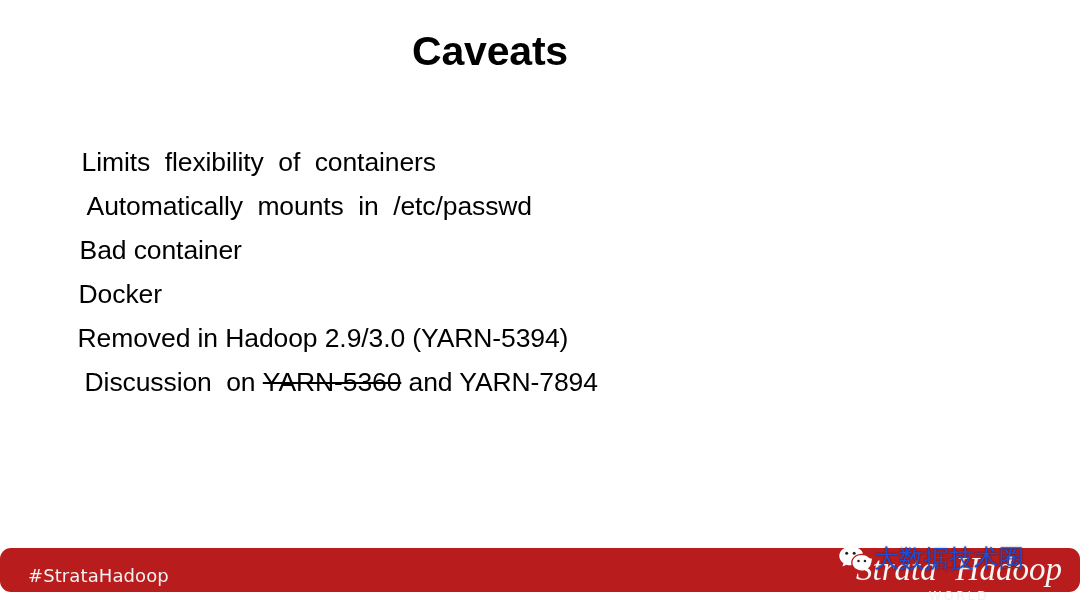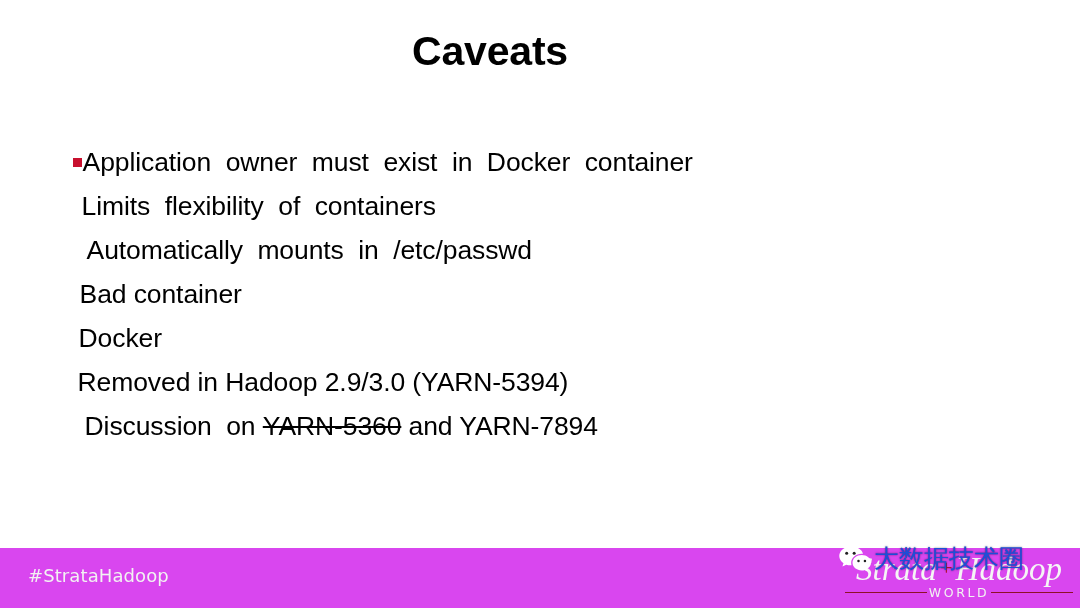--- a/index.html
+++ b/index.html
@@ -76,22 +76,23 @@
   .ind-4 { padding-left: 11px; }
   .ind-5 { padding-left: 10px; }
   .ind-6 { padding-left: 17px; }
 
   
   #footer {
     position: absolute;
     left: 0;
     top: 548px;
     width: 1080px;
-    height: 60px;
-    background: #d946ef;
+    height: 44px;
+    background: #b91c1c;
+    border-radius: 11px;
   }
   #footer-hashtag {
     position: absolute;
     left: 28px;
     top: 17px;
     font-size: 18px;
     color: #f2f2f2;
     letter-spacing: 0.1px;
     font-family: "DejaVu Sans", sans-serif;
   }
@@ -125,20 +126,21 @@
     padding: 0 2px;
   }
   #logo-world-row {
     position: absolute;
     left: 0;
     top: 33px;
     width: 228px;
     display: flex;
     align-items: center;
     gap: 2px;
+    flex-direction: column;
   }
   .logo-rule {
     flex: 1 1 auto;
     height: 1px;
     background: #8E1026;
   }
   #logo-world {
     font-size: 12.5px;
     letter-spacing: 2.6px;
     color: #f2f2f2;
@@ -176,23 +178,20 @@
 </style>
 </head>
 <body>
 
 <div id="slide">
 
   <div id="slide-title">Caveats</div>
 
   <div id="body-list">
 
-    <div class="body-line ind-0">
-      <span class="bullet-marker"></span><span class="line-text">Application  owner  must  exist  in  Docker  container</span>
-    </div>
 
     <div class="body-line ind-1">
       <span class="line-text">Limits  flexibility  of  containers</span>
     </div>
 
     <div class="body-line ind-2">
       <span class="line-text">Automatically  mounts  in  /etc/passwd</span>
     </div>
 
     <div class="body-line ind-3">

